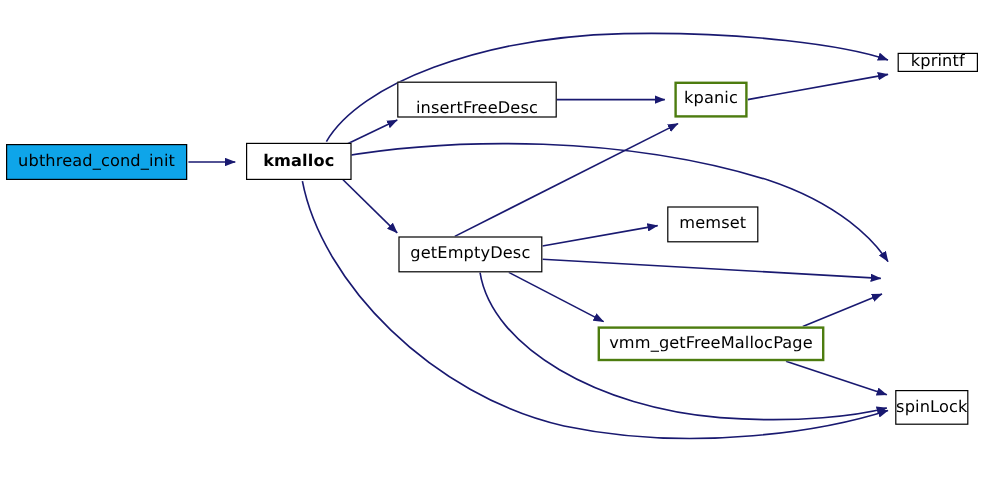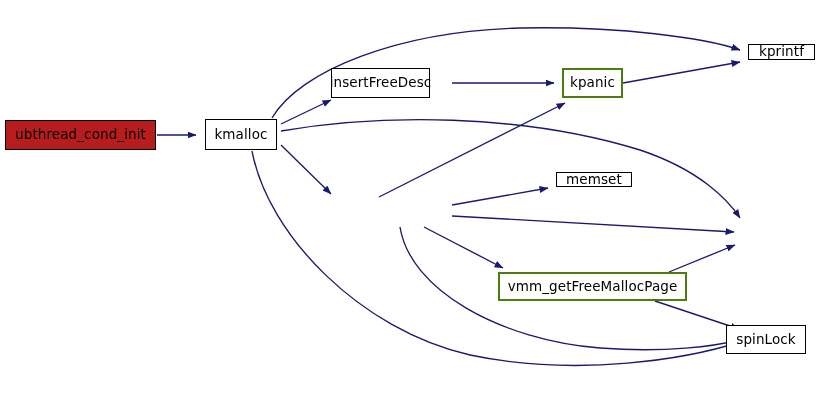--- a/index.html
+++ b/index.html
@@ -33,21 +33,21 @@
     color: #000000;
     font-size: 13.5px;
     line-height: 1;
     white-space: nowrap;
     letter-spacing: 0.1px;
   }
   .node.red {
     border: 2px solid #4d7c0f;
   }
   .node.shaded {
-    background: #b91c1c;
+    background: #0ea5e9;
     border: 1px solid #000000;
   }
   .node-label {
     pointer-events: none;
   }
 </style>
 </head>
 <body>
 
 <div id="canvas">
@@ -89,43 +89,46 @@
       <path d="M 669,272 L 735,245"></path>
 
       <path d="M 655,301 L 739,329"></path>
     </g>
   </svg>
 
   <div class="node shaded" style="left:5px; top:120px; width:151px; height:30px;">
     <span class="node-label">ubthread_cond_init</span>
   </div>
 
-  <div class="node" style="left:205px; top:119px; width:72px; height:31px;">
+  <div class="node" style="left:205px; top:119px; width:88px; height:31px;font-weight:bold;">
     <span class="node-label">kmalloc</span>
   </div>
 
-  <div class="node" style="left:331px; top:68px; width:99px; height:30px;">
+  <div class="node" style="left:331px; top:68px; width:133px; height:30px;align-items:flex-end;">
     <span class="node-label">insertFreeDesc</span>
   </div>
 
   <div class="node red" style="left:562px; top:68px; width:61px; height:30px;">
     <span class="node-label">kpanic</span>
   </div>
 
   <div class="node" style="left:748px; top:44px; width:67px; height:16px;">
     <span class="node-label">kprintf</span>
   </div>
 
-  <div class="node" style="left:556px; top:172px; width:76px; height:15px;">
+  <div class="node" style="left:556px; top:172px; width:76px; height:30px;">
     <span class="node-label">memset</span>
   </div>
 
+  <div class="node" style="left:332px; top:197px; width:120px; height:30px;">
+    <span class="node-label">getEmptyDesc</span>
+  </div>
 
 
   <div class="node red" style="left:498px; top:272px; width:189px; height:29px;align-items:center;">
     <span class="node-label">vmm_getFreeMallocPage</span>
   </div>
 
-  <div class="node" style="left:726px; top:325px; width:80px; height:29px;">
+  <div class="node" style="left:746px; top:325px; width:61px; height:29px;">
     <span class="node-label">spinLock</span>
   </div>
 
 </div>
 
 </body></html>

